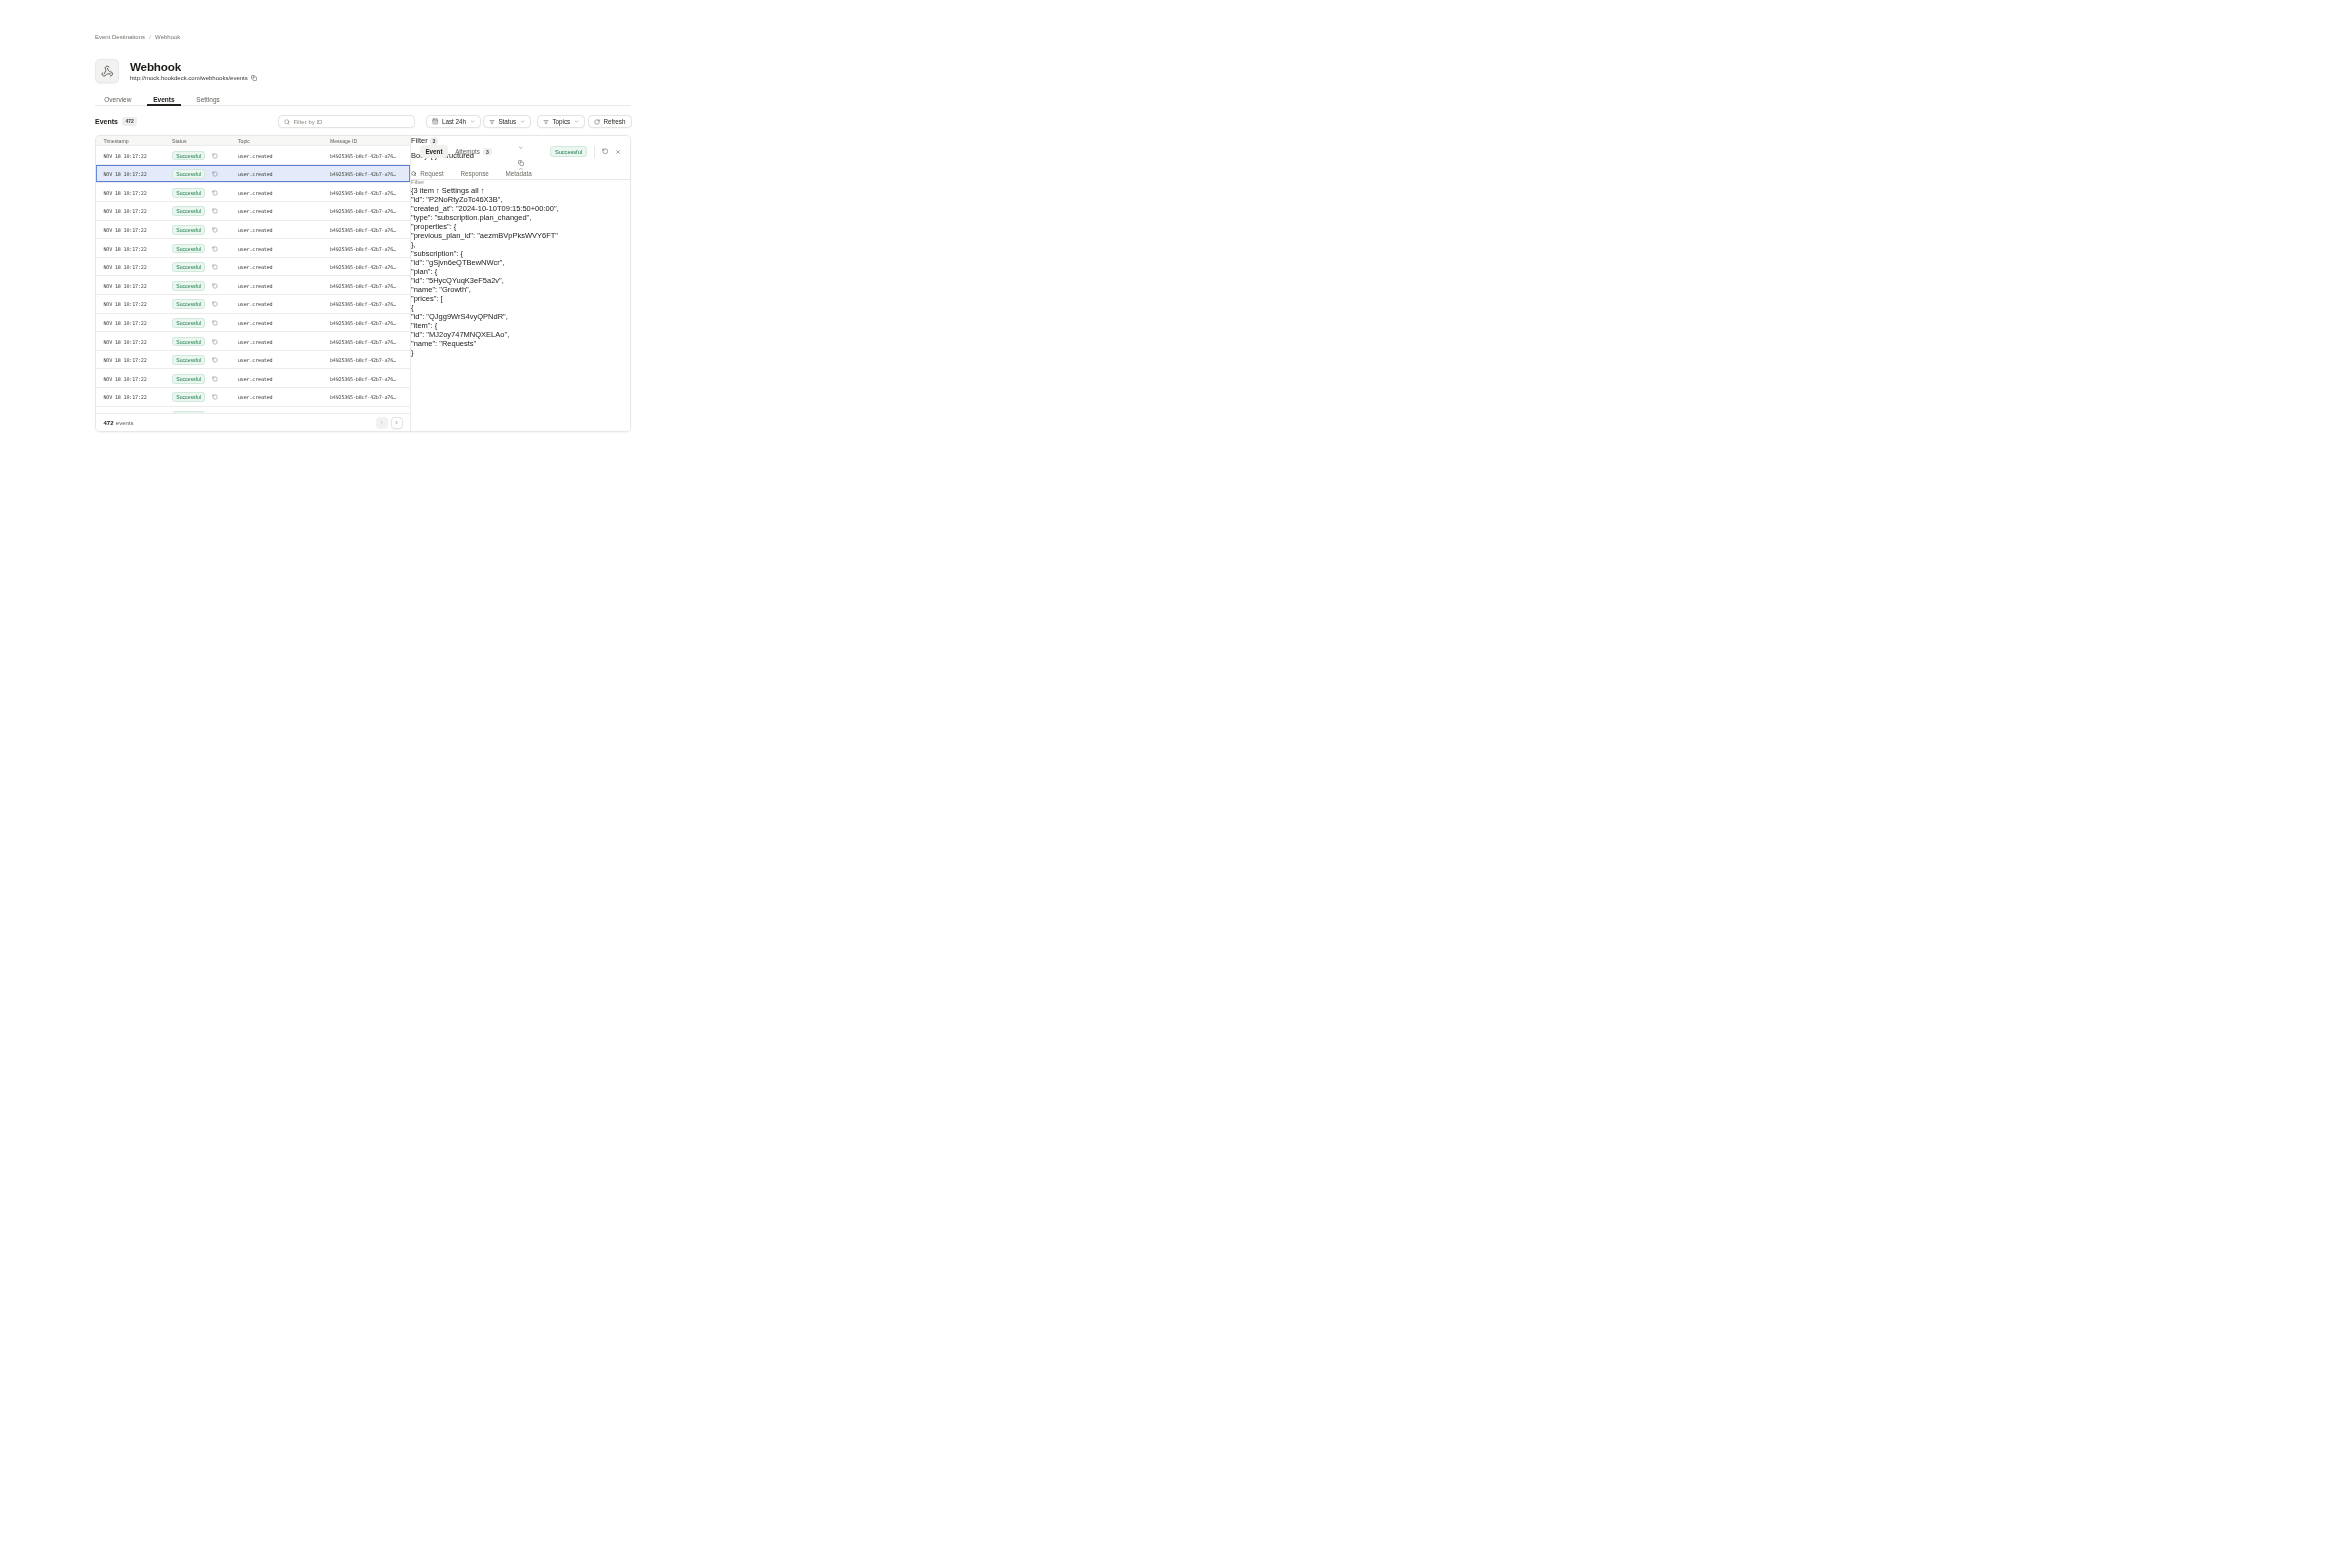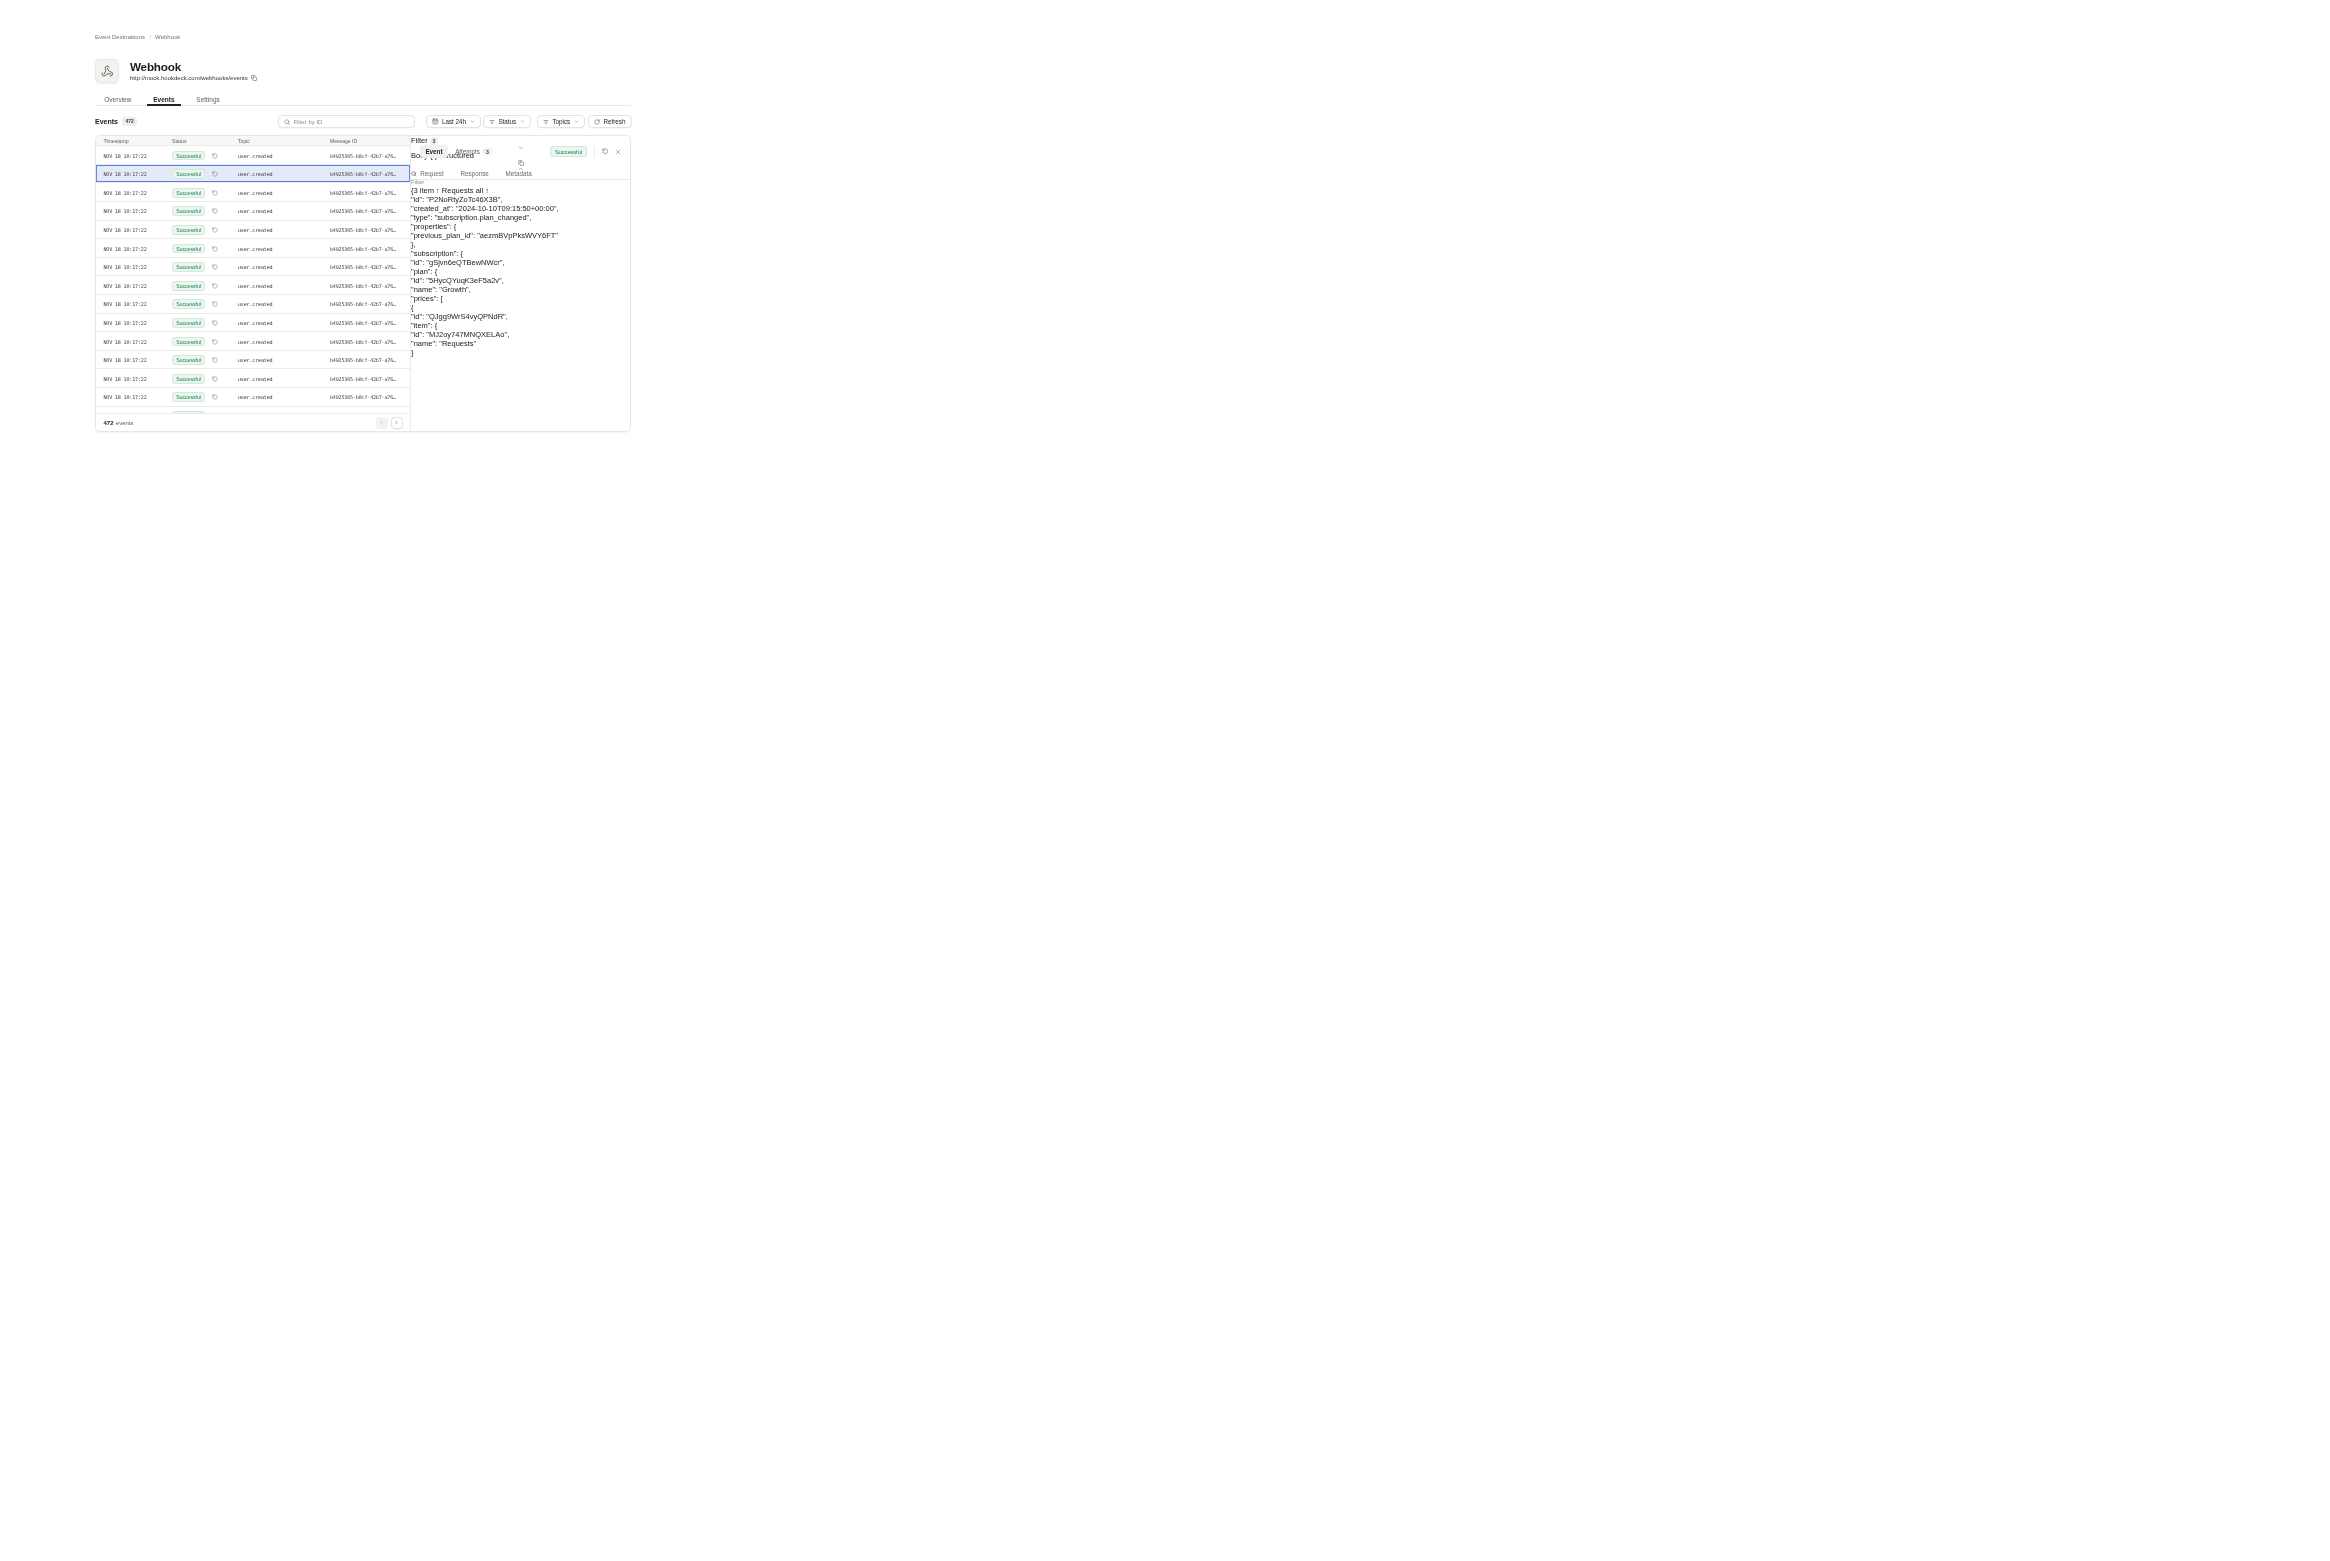--- a/index.html
+++ b/index.html
@@ -520,21 +520,21 @@
             <svg width="5.6" height="5.6" viewBox="0 0 24 24" fill="none" stroke="currentColor" stroke-width="2" stroke-linecap="round" stroke-linejoin="round">
               <circle cx="11" cy="11" r="8"></circle>
                 <path d="m21 21-4.3-4.3"></path>
             </svg>
           </span>
           <input placeholder="Filter" style="">
         </div>
         <div class="body-json">
           <div class="json-meta">
             <span>{3 item ↑</span>
-            <span class="right">Requests all ↑</span>
+            <span class="right">Settings all ↑</span>
           </div>
           <div>
               <div class="jline"> <span class="jk">"id": </span><span class="v-green">"P2NoRtyZoTc46X3B"</span>,</div>
               <div class="jline"> <span class="jk">"created_at": </span><span class="v-green">"2024-10-10T09:15:50+00:00"</span>,</div>
               <div class="jline"> <span class="jk">"type": </span><span class="v-green">"subscription.plan_changed"</span>,</div>
               <div class="jline"> <span class="jk">"properties": </span><span class="v-plain">{</span></div>
               <div class="jline">    <span class="jk">"previous_plan_id": </span><span class="v-green">"aezmBVpPksWVY6FT"</span></div>
               <div class="jline">  <span class="v-plain">},</span></div>
               <div class="jline">  <span class="jk">"subscription": </span><span class="v-plain">{</span></div>
               <div class="jline">    <span class="jk">"id": </span><span class="v-green">"gSjvn6eQTBewNWcr"</span>,</div>

